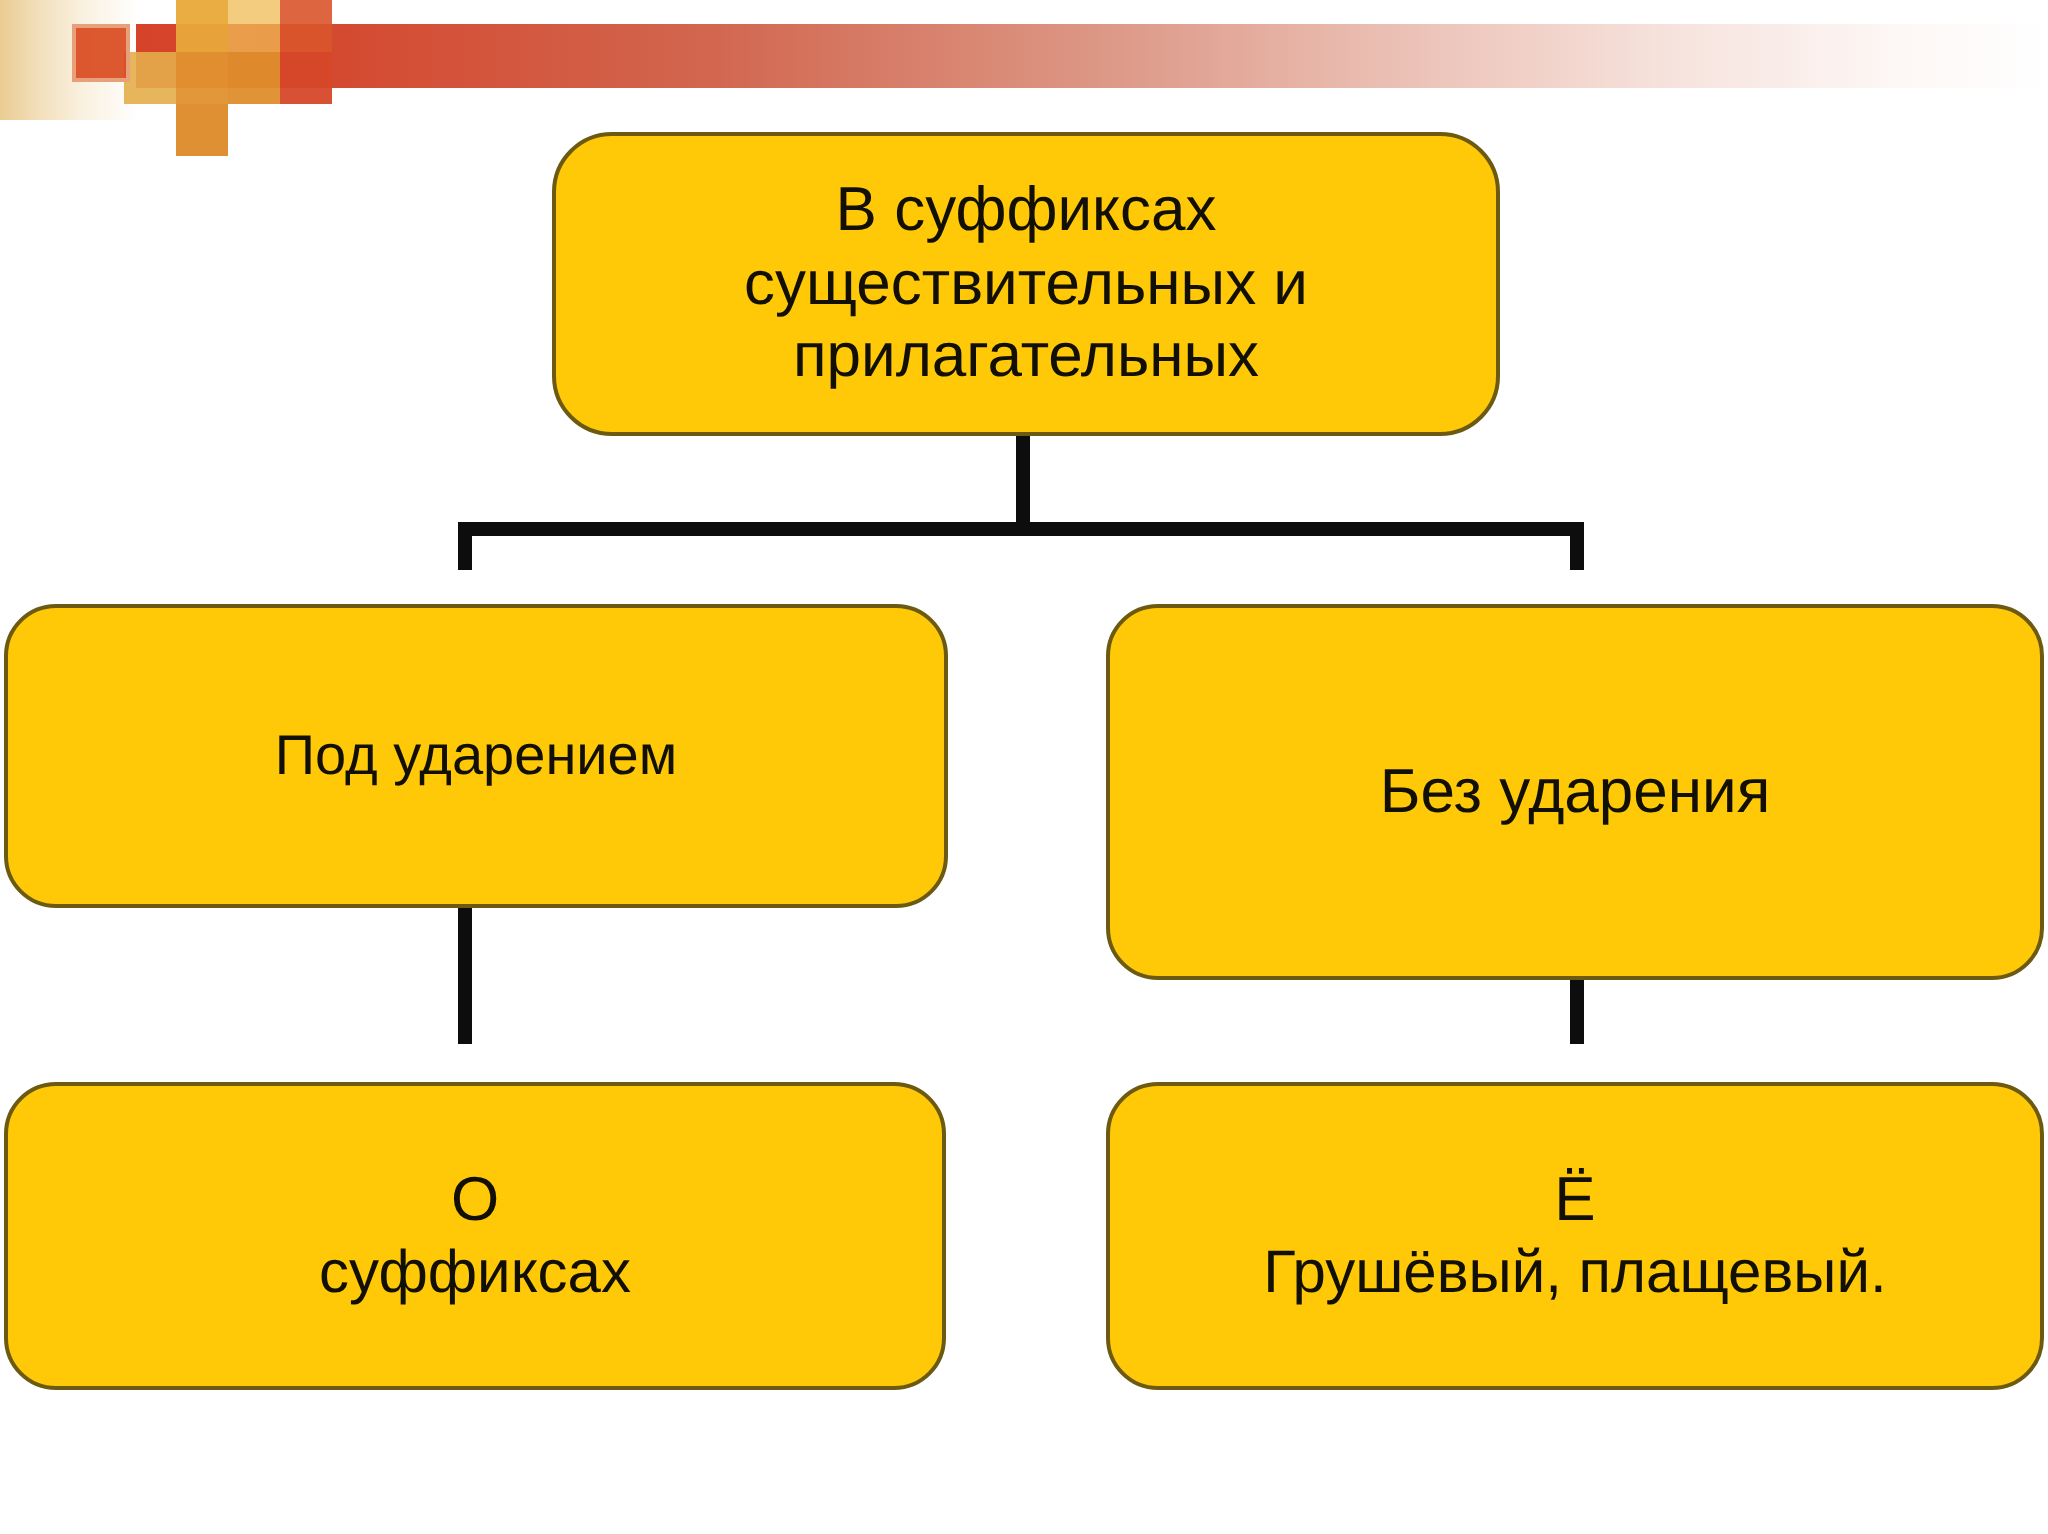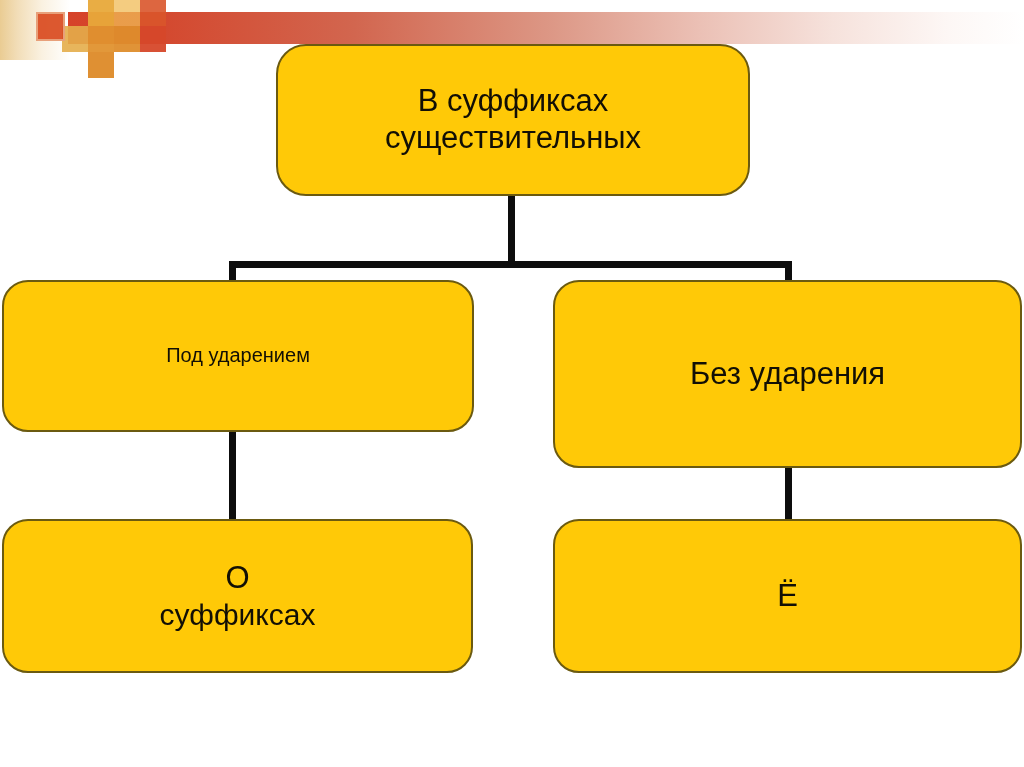--- a/index.html
+++ b/index.html
@@ -77,31 +77,32 @@
     background: #FFC907;
     border: 2px solid #6b5a10;
     border-radius: 26px;
     display: flex;
     flex-direction: column;
     align-items: center;
     justify-content: center;
     color: #120f05;
     text-align: center;
     line-height: 1.18;
+    margin-top: 22px;
   }
   .node .ln { display: block; white-space: nowrap; }
 
   #node-root {
     left: 276px; top: 44px; width: 474px; height: 152px;
     font-size: 31px;
     border-radius: 30px;
   }
   #node-stressed {
     left: 2px; top: 280px; width: 472px; height: 152px;
-    font-size: 20px;
+    font-size: 28px;
   }
   #node-unstressed {
     left: 553px; top: 280px; width: 469px; height: 188px;
     font-size: 31px;
   }
   #node-stressed-ex {
     left: 2px; top: 519px; width: 471px; height: 154px;
     font-size: 30px;
   }
   #node-unstressed-ex {
@@ -133,33 +134,35 @@
 
   <div class="line conn-trunk"></div>
   <div class="line conn-hbar"></div>
   <div class="line conn-drop-l"></div>
   <div class="line conn-drop-r"></div>
   <div class="line conn-mid-l"></div>
   <div class="line conn-mid-r"></div>
 
   <div id="node-root" class="node">
     <span class="ln">В суффиксах</span>
-    <span class="ln">существительных</span>
+    <span class="ln">существительных и</span>
+    <span class="ln">прилагательных</span>
   </div>
 
   <div id="node-stressed" class="node">
     <span class="ln">Под ударением</span>
   </div>
 
   <div id="node-unstressed" class="node">
     <span class="ln">Без ударения</span>
   </div>
 
   <div id="node-stressed-ex" class="node">
     <span class="letter">О</span>
     <span class="ln">суффиксах</span>
   </div>
 
   <div id="node-unstressed-ex" class="node">
     <span class="letter">Ё</span>
+    <span class="ln">Грушёвый, плащевый.</span>
   </div>
 
 </div>
 
 </body></html>

